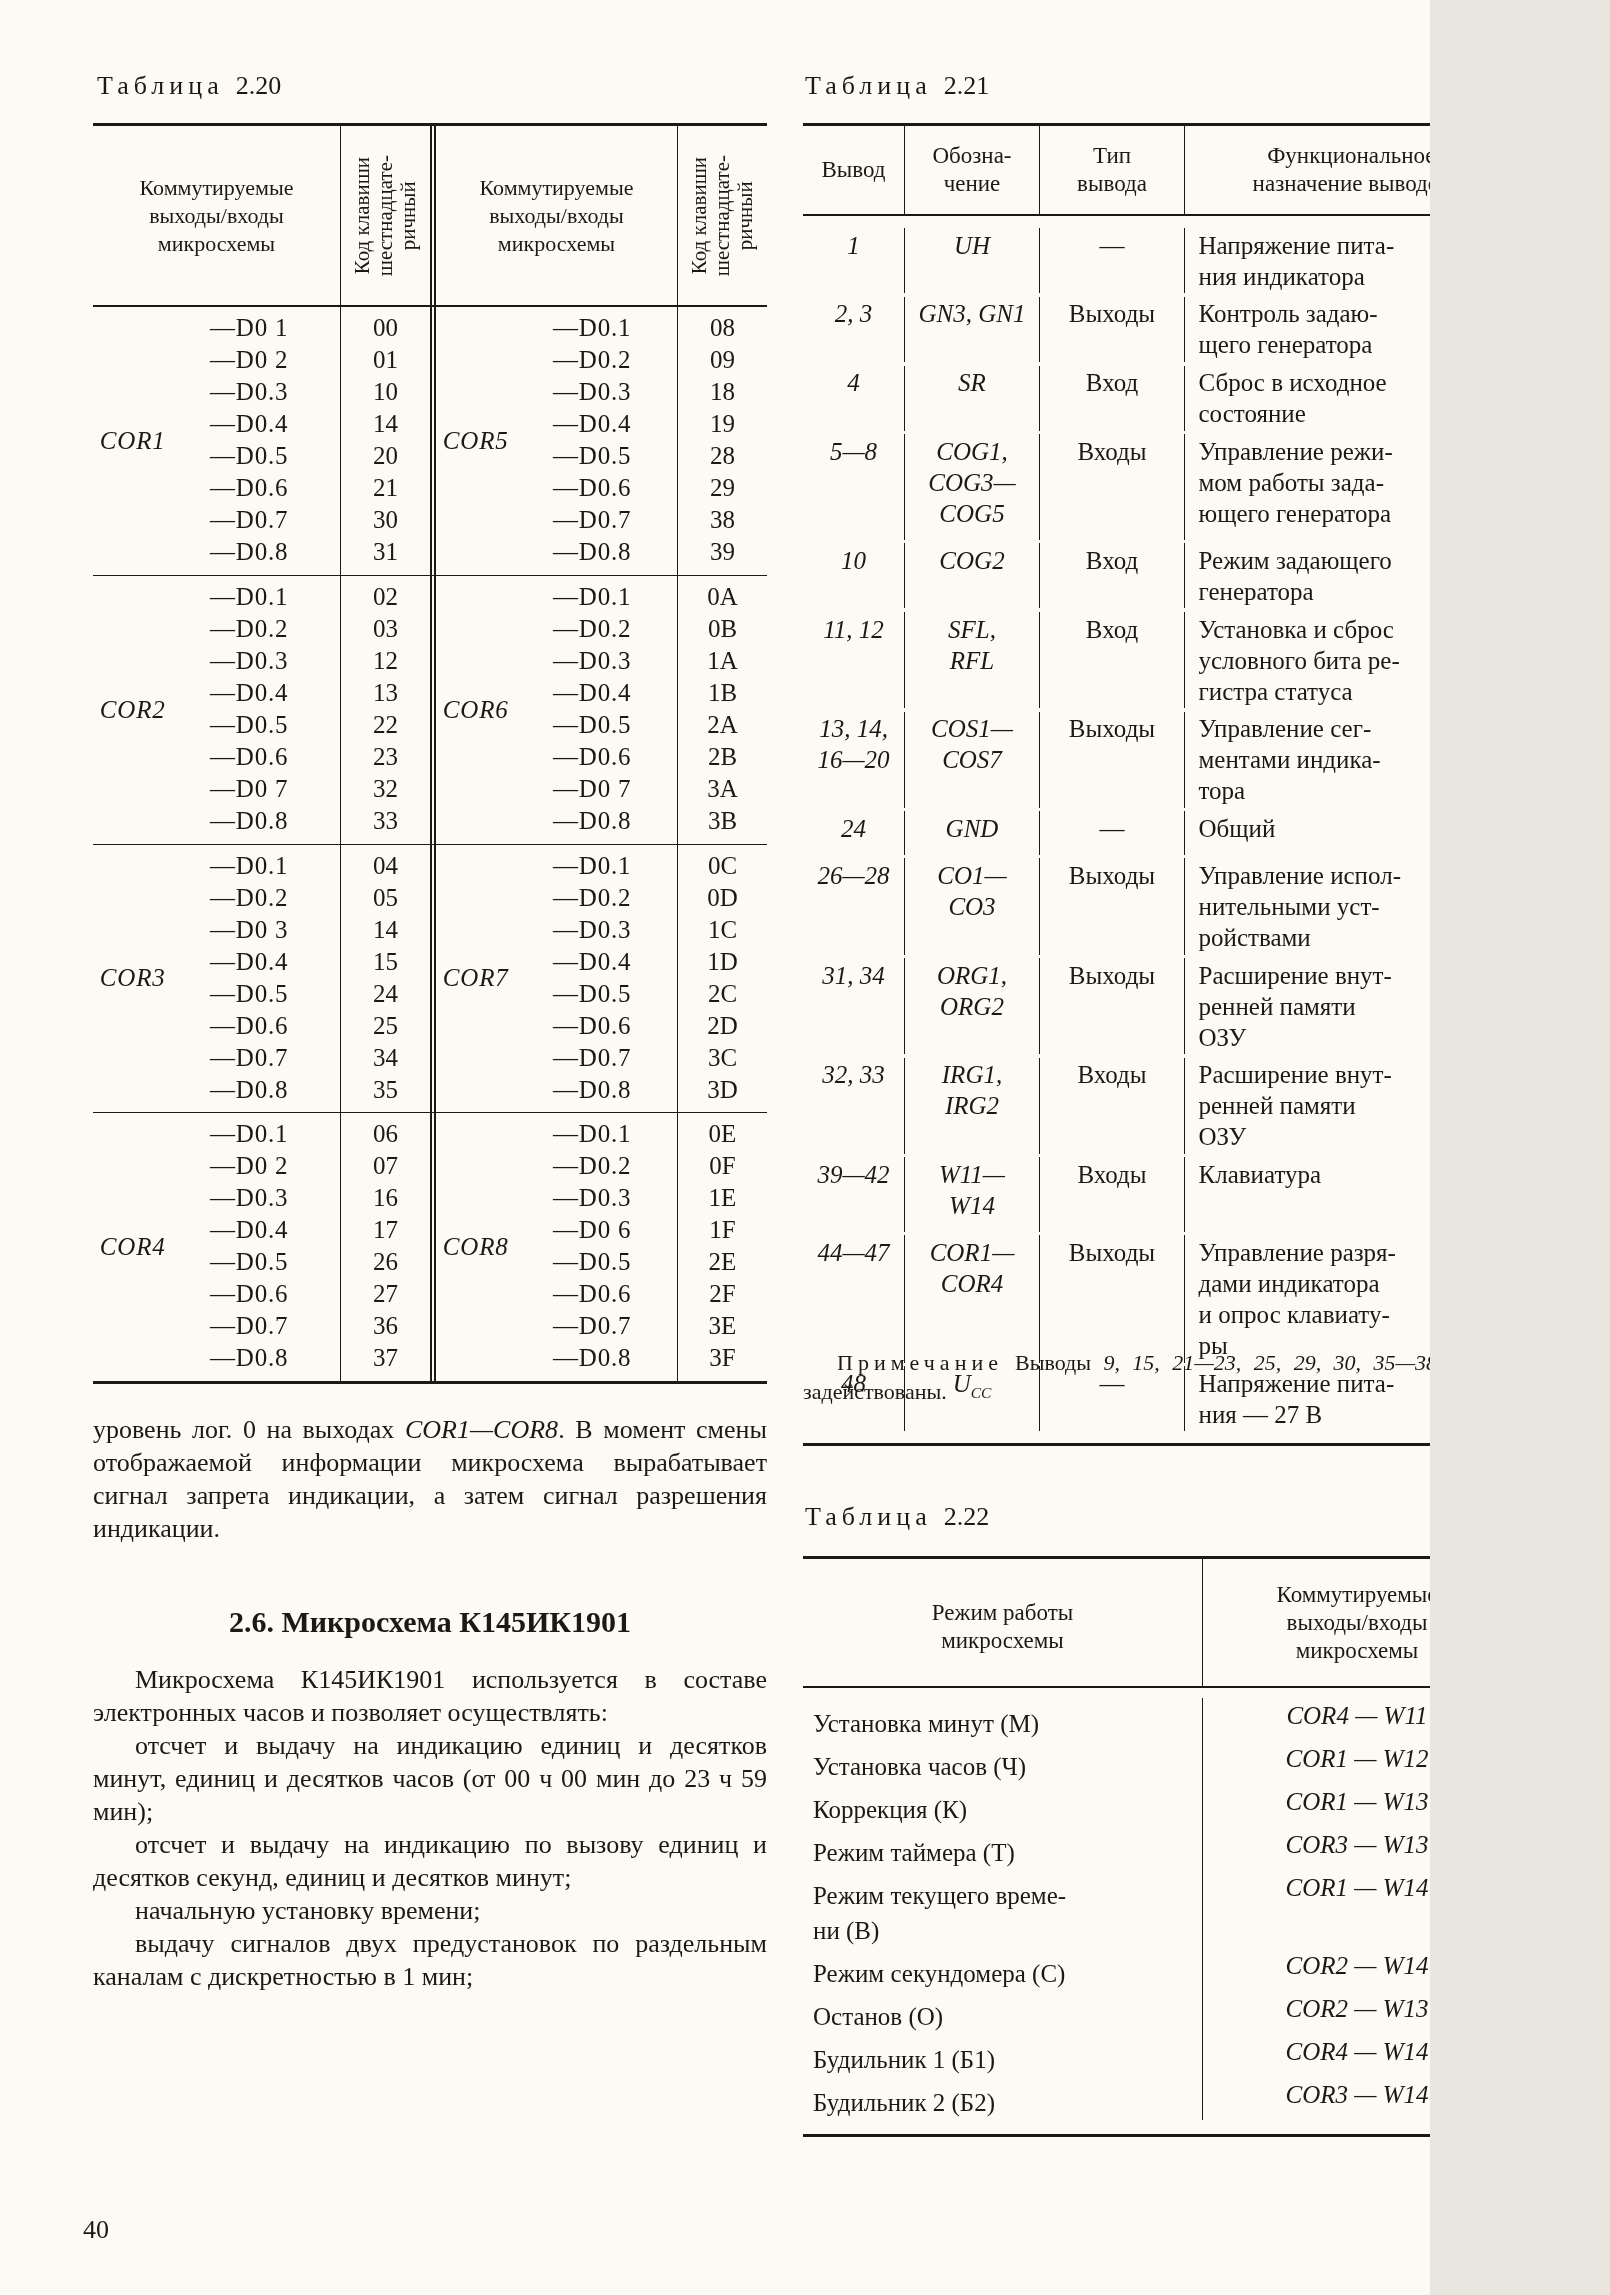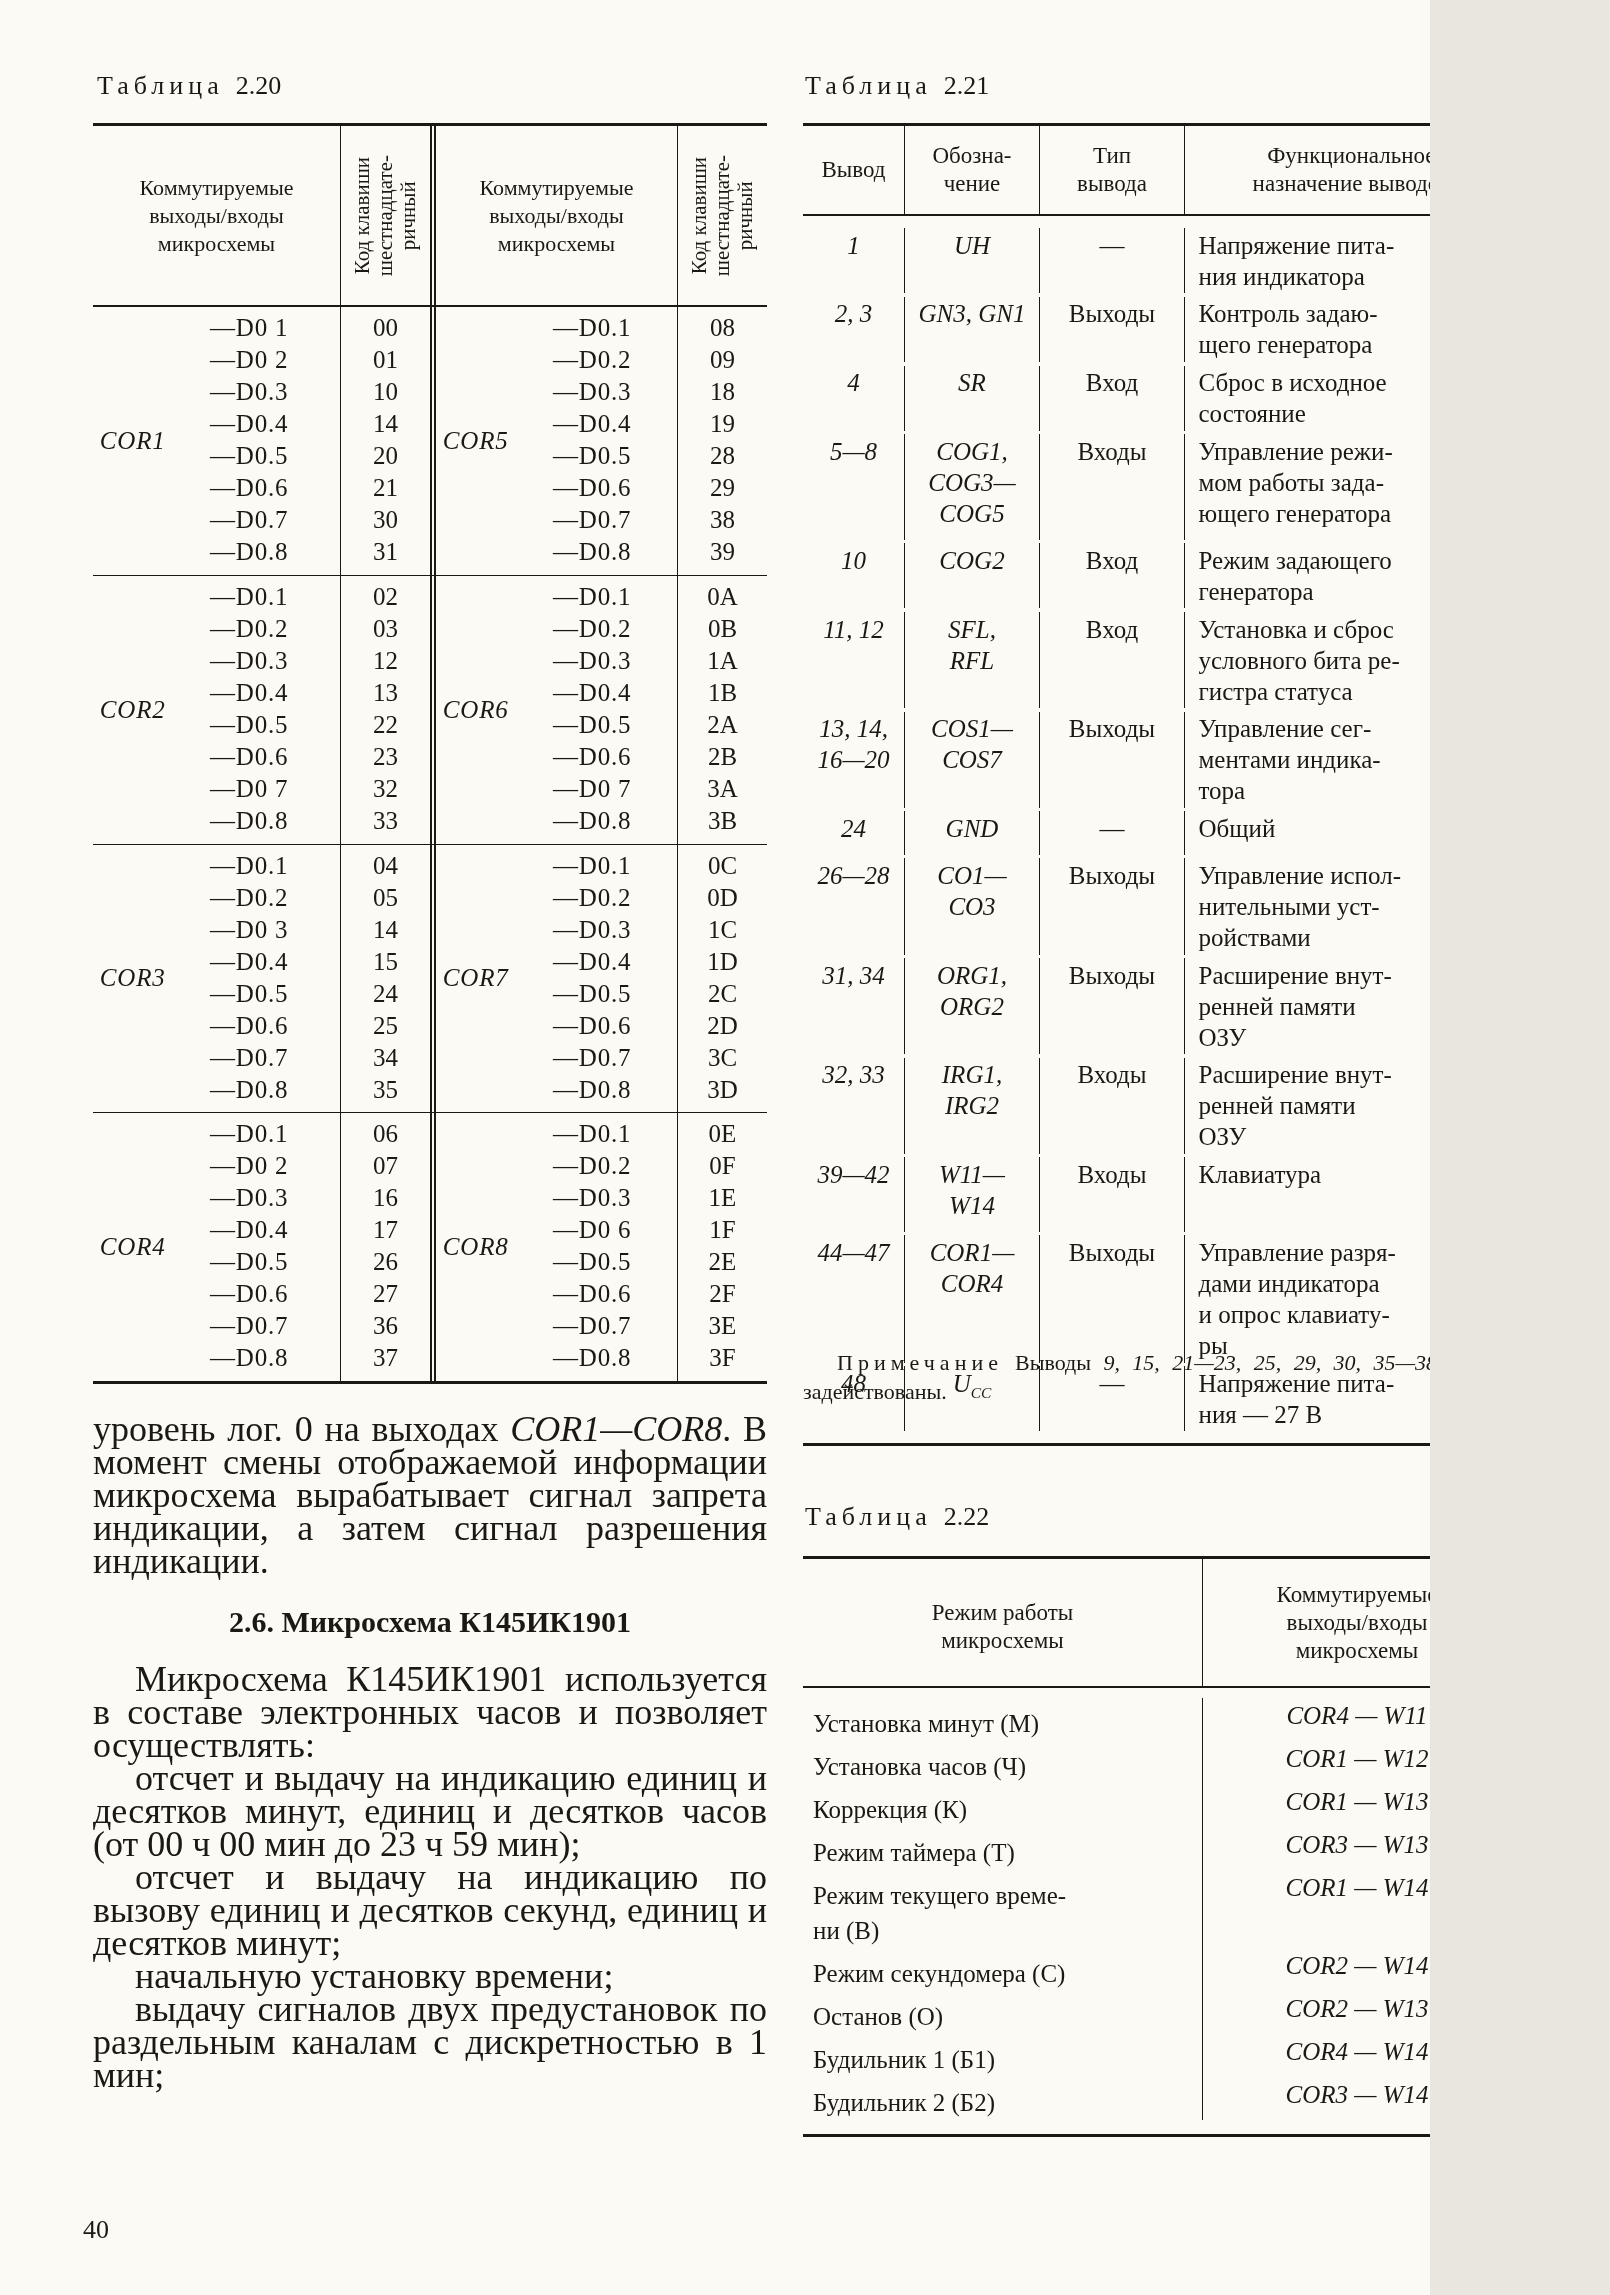--- a/index.html
+++ b/index.html
@@ -98,21 +98,21 @@
   .t22 .mode{width:399px;padding-left:10px;margin-top:8px;}
   .t22 .conn{flex:1;border-left:1.7px solid var(--ink);text-align:center;}
   .t22-head{border-bottom:2.1px solid var(--ink);min-height:127px;}
   .t22-head .c{
     display:flex;align-items:center;justify-content:center;
     text-align:center;font-size:23px;line-height:28px;padding:0;
   }
   .t22-body{padding-top:10px;padding-bottom:13.5px;}
 
   
-  .body-text{font-size:36px;line-height:33px;text-align:justify;}
+  .body-text{font-size:26px;line-height:33px;text-align:justify;}
   .body-text p{margin:0;text-indent:42px;}
   .body-text p.noindent{text-indent:0;}
   .section-h{
     font-size:30px;font-weight:bold;text-align:center;margin:0;
   }
   .pagenum{font-size:26px;}
 </style>
 </head>
 <body>
 

